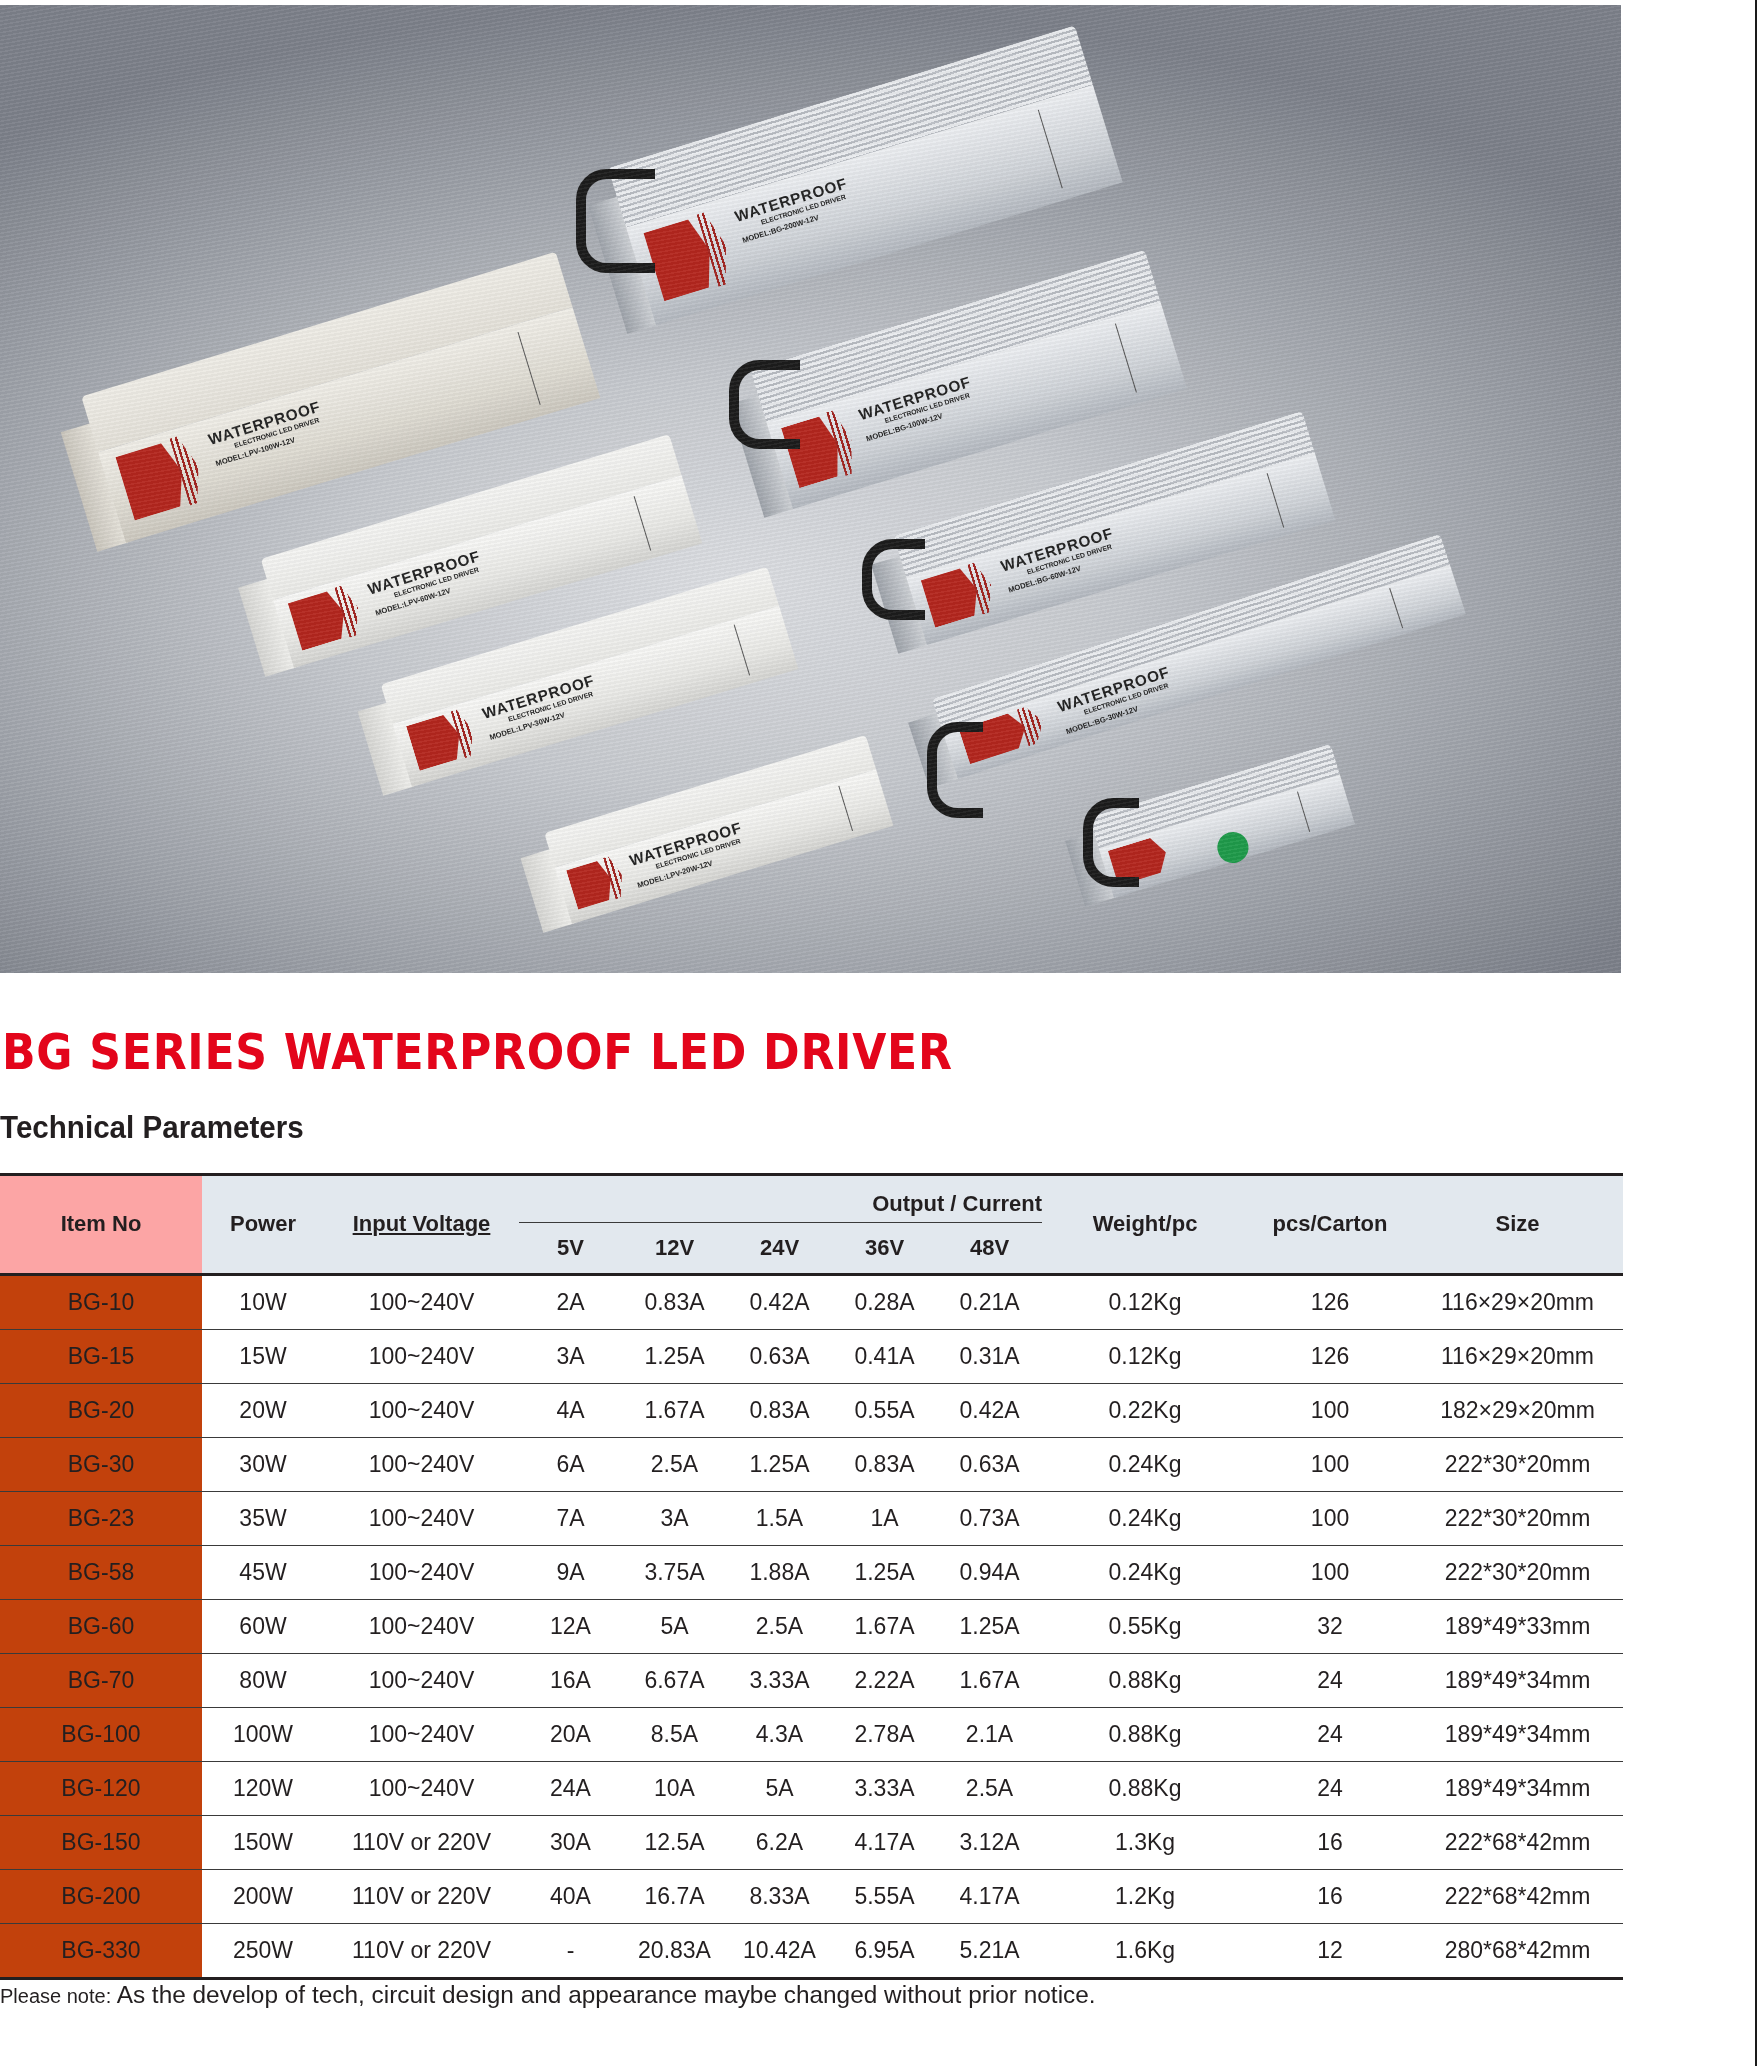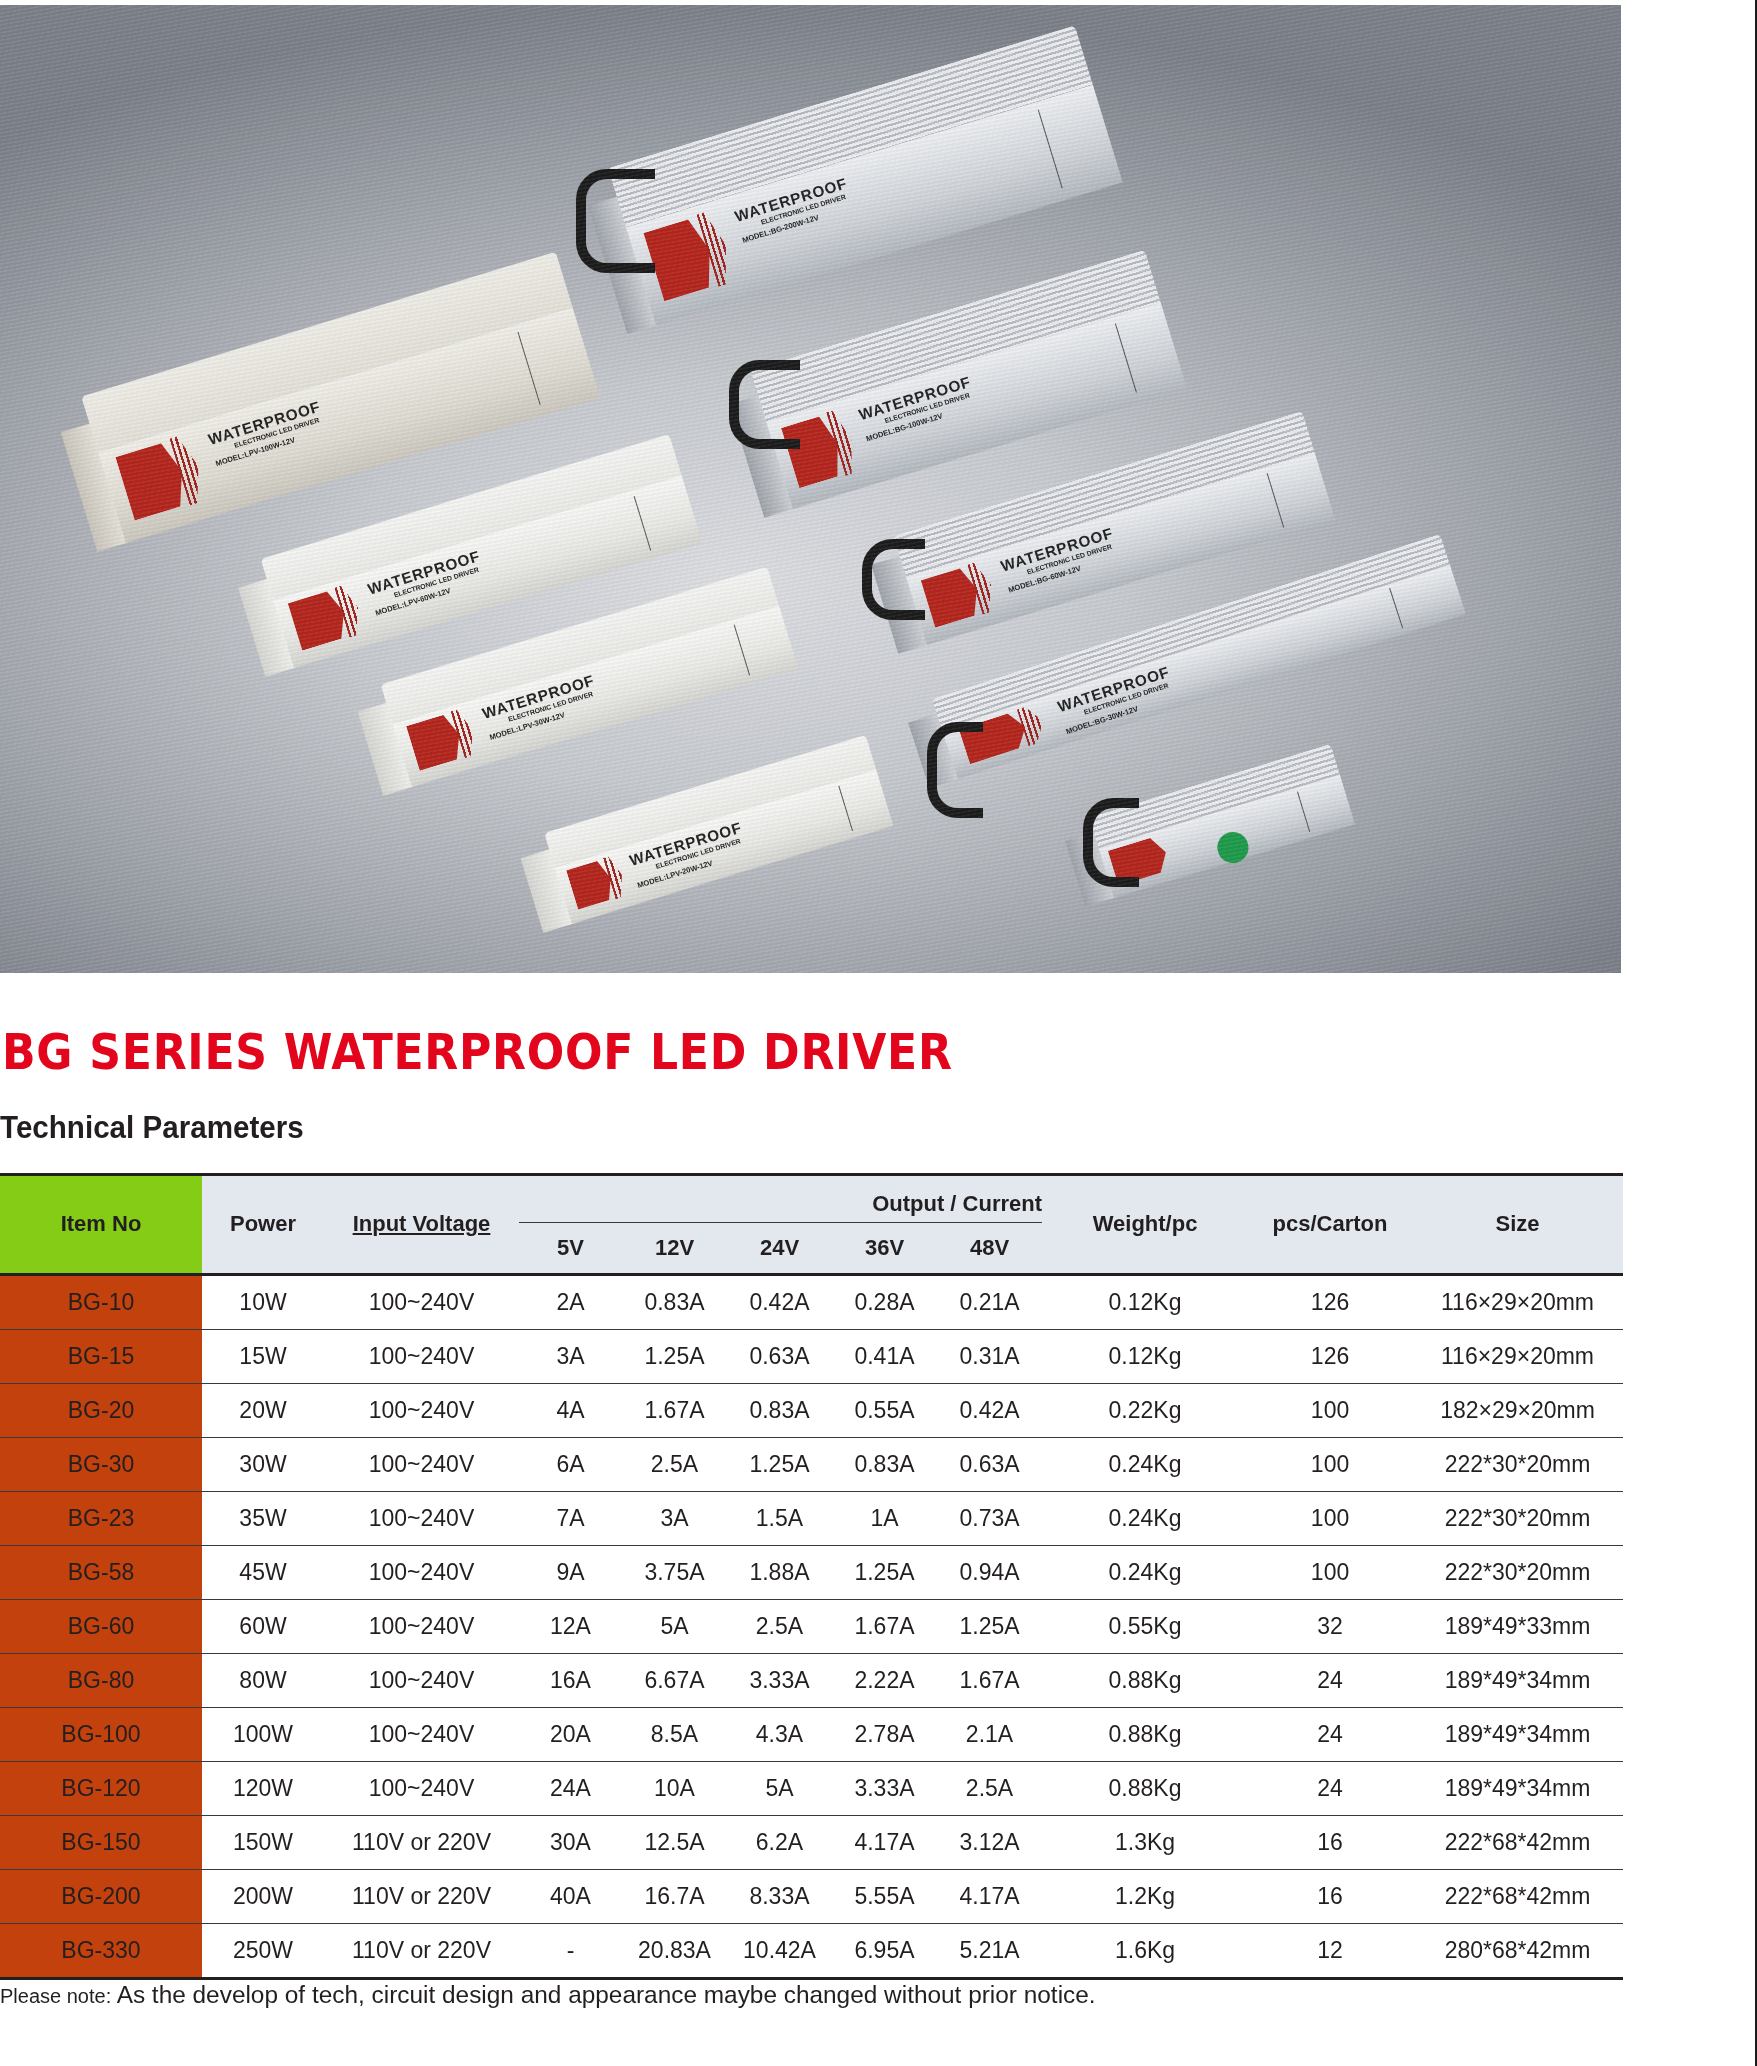--- a/index.html
+++ b/index.html
@@ -44,21 +44,21 @@
     font-size: 49px; color: #e3051b; letter-spacing: 0.8px; transform: scaleX(0.9); transform-origin: left; white-space: nowrap; line-height: 1; }
   .sub-title { position: absolute; left: 0; top: 1112px; margin: 0; font-family: "Liberation Sans", sans-serif; font-weight: bold;
     font-size: 30.5px; color: #231f20; line-height: 1; transform: scaleX(0.97); transform-origin: left; }
 
   
   .spec-table { position: absolute; left: 0; top: 1173px; width: 1621px; border-collapse: collapse; table-layout: fixed; }
   .spec-table th, .spec-table td { text-align: center; padding: 0; font-family: "Liberation Sans", sans-serif; color: #231f20; }
   .spec-table thead th { background: #e2e8ee; font-weight: bold; font-size: 22px; }
   .spec-table thead tr.h1 th { height: 41px; border-top: 3.1px solid #231f20; }
   .spec-table thead tr.h2 th { height: 50px; border-bottom: 3.8px solid #231f20; }
-  .spec-table thead th.item-col { background: #84cc16; margin-top: 40px; }
+  .spec-table thead th.item-col { background: #fca5a5; margin-top: 40px; }
   .spec-table th.group { border-bottom: 1.5px solid #3a3a3a; vertical-align: bottom; padding-bottom: 4.6px; }
   .spec-table .group-inner { display: block; text-align: right; }
   .spec-table tbody td { height: 53px; font-size: 23px; border-bottom: 1.5px solid #3a3a3a; }
   .spec-table tbody tr:last-child td { border-bottom: 3.8px solid #231f20; }
   .spec-table tbody td.item-col { background: #c2410c; }
 
   .note { position: absolute; left: 0; top: 1981px; font-family: "Liberation Sans", sans-serif; font-size: 24.4px; color: #231f20; white-space: nowrap; }
   .note .lead { font-size: 20px; }
 </style>
 </head>
@@ -327,21 +327,21 @@
         <td>12A</td>
         <td>5A</td>
         <td>2.5A</td>
         <td>1.67A</td>
         <td>1.25A</td>
         <td>0.55Kg</td>
         <td>32</td>
         <td>189*49*33mm</td>
       </tr>
       <tr>
-        <td class="item-col">BG-80</td>
+        <td class="item-col">BG-70</td>
         <td>80W</td>
         <td>100~240V</td>
         <td>16A</td>
         <td>6.67A</td>
         <td>3.33A</td>
         <td>2.22A</td>
         <td>1.67A</td>
         <td>0.88Kg</td>
         <td>24</td>
         <td>189*49*34mm</td>

